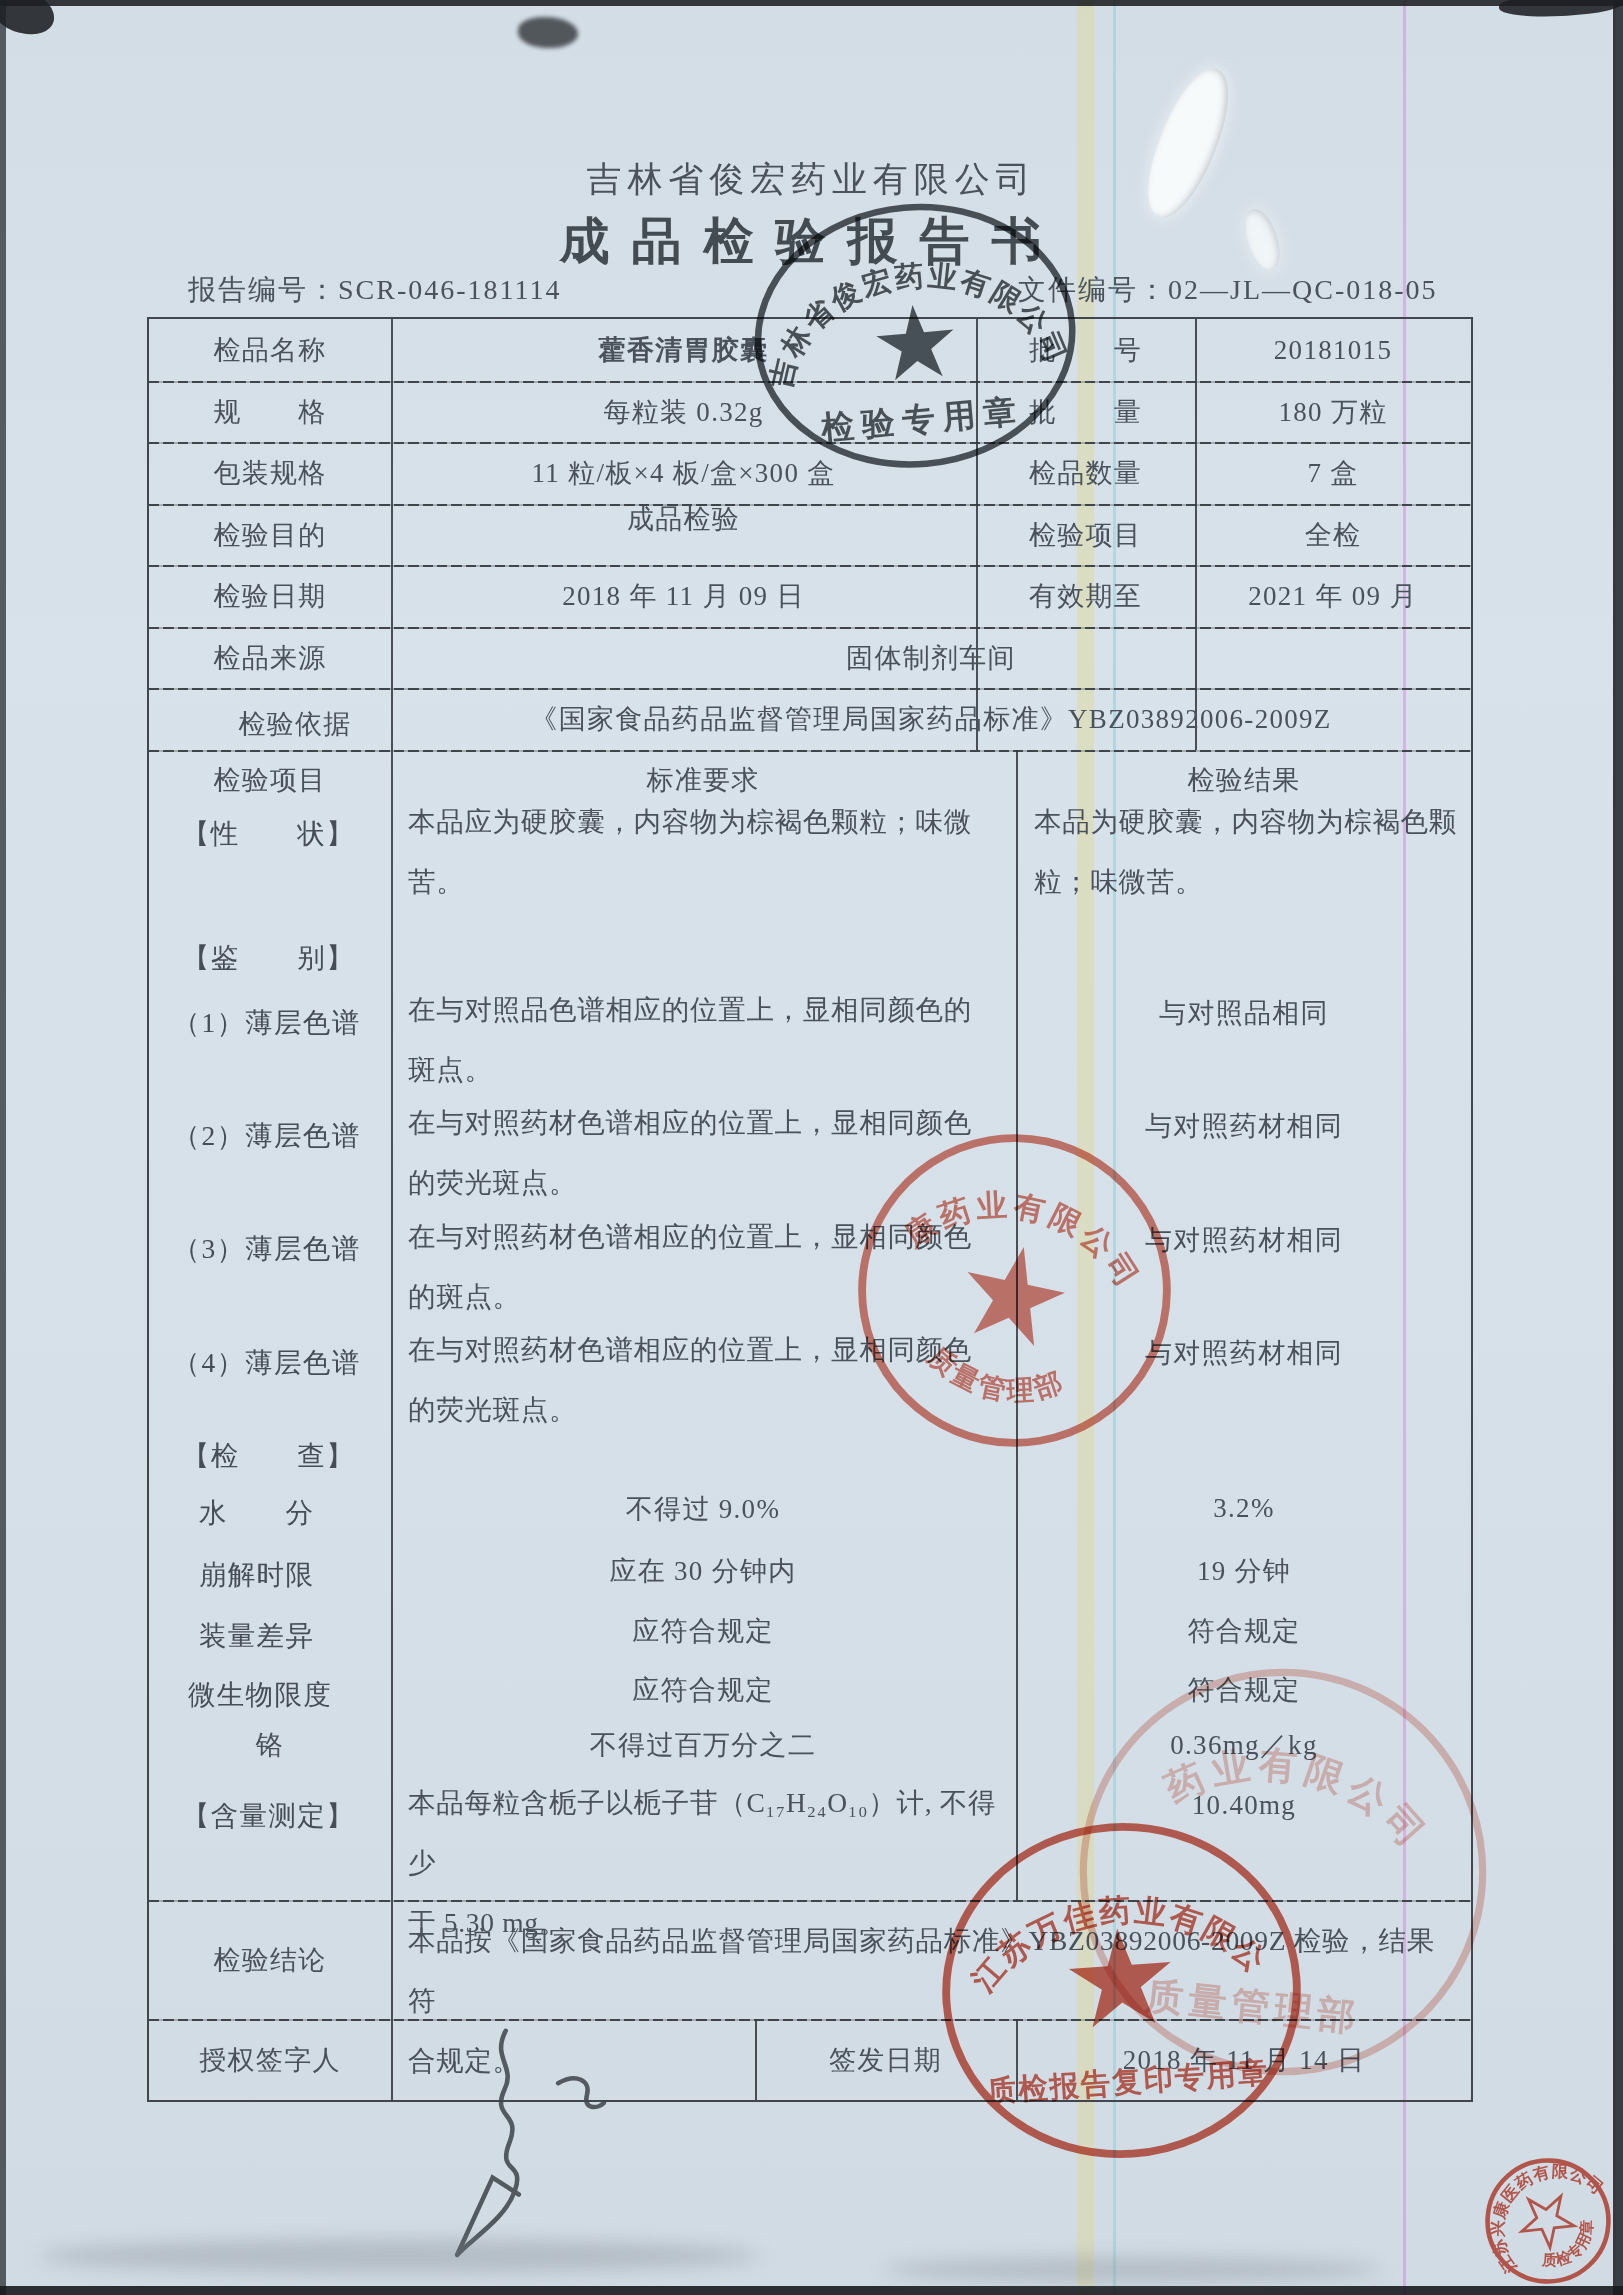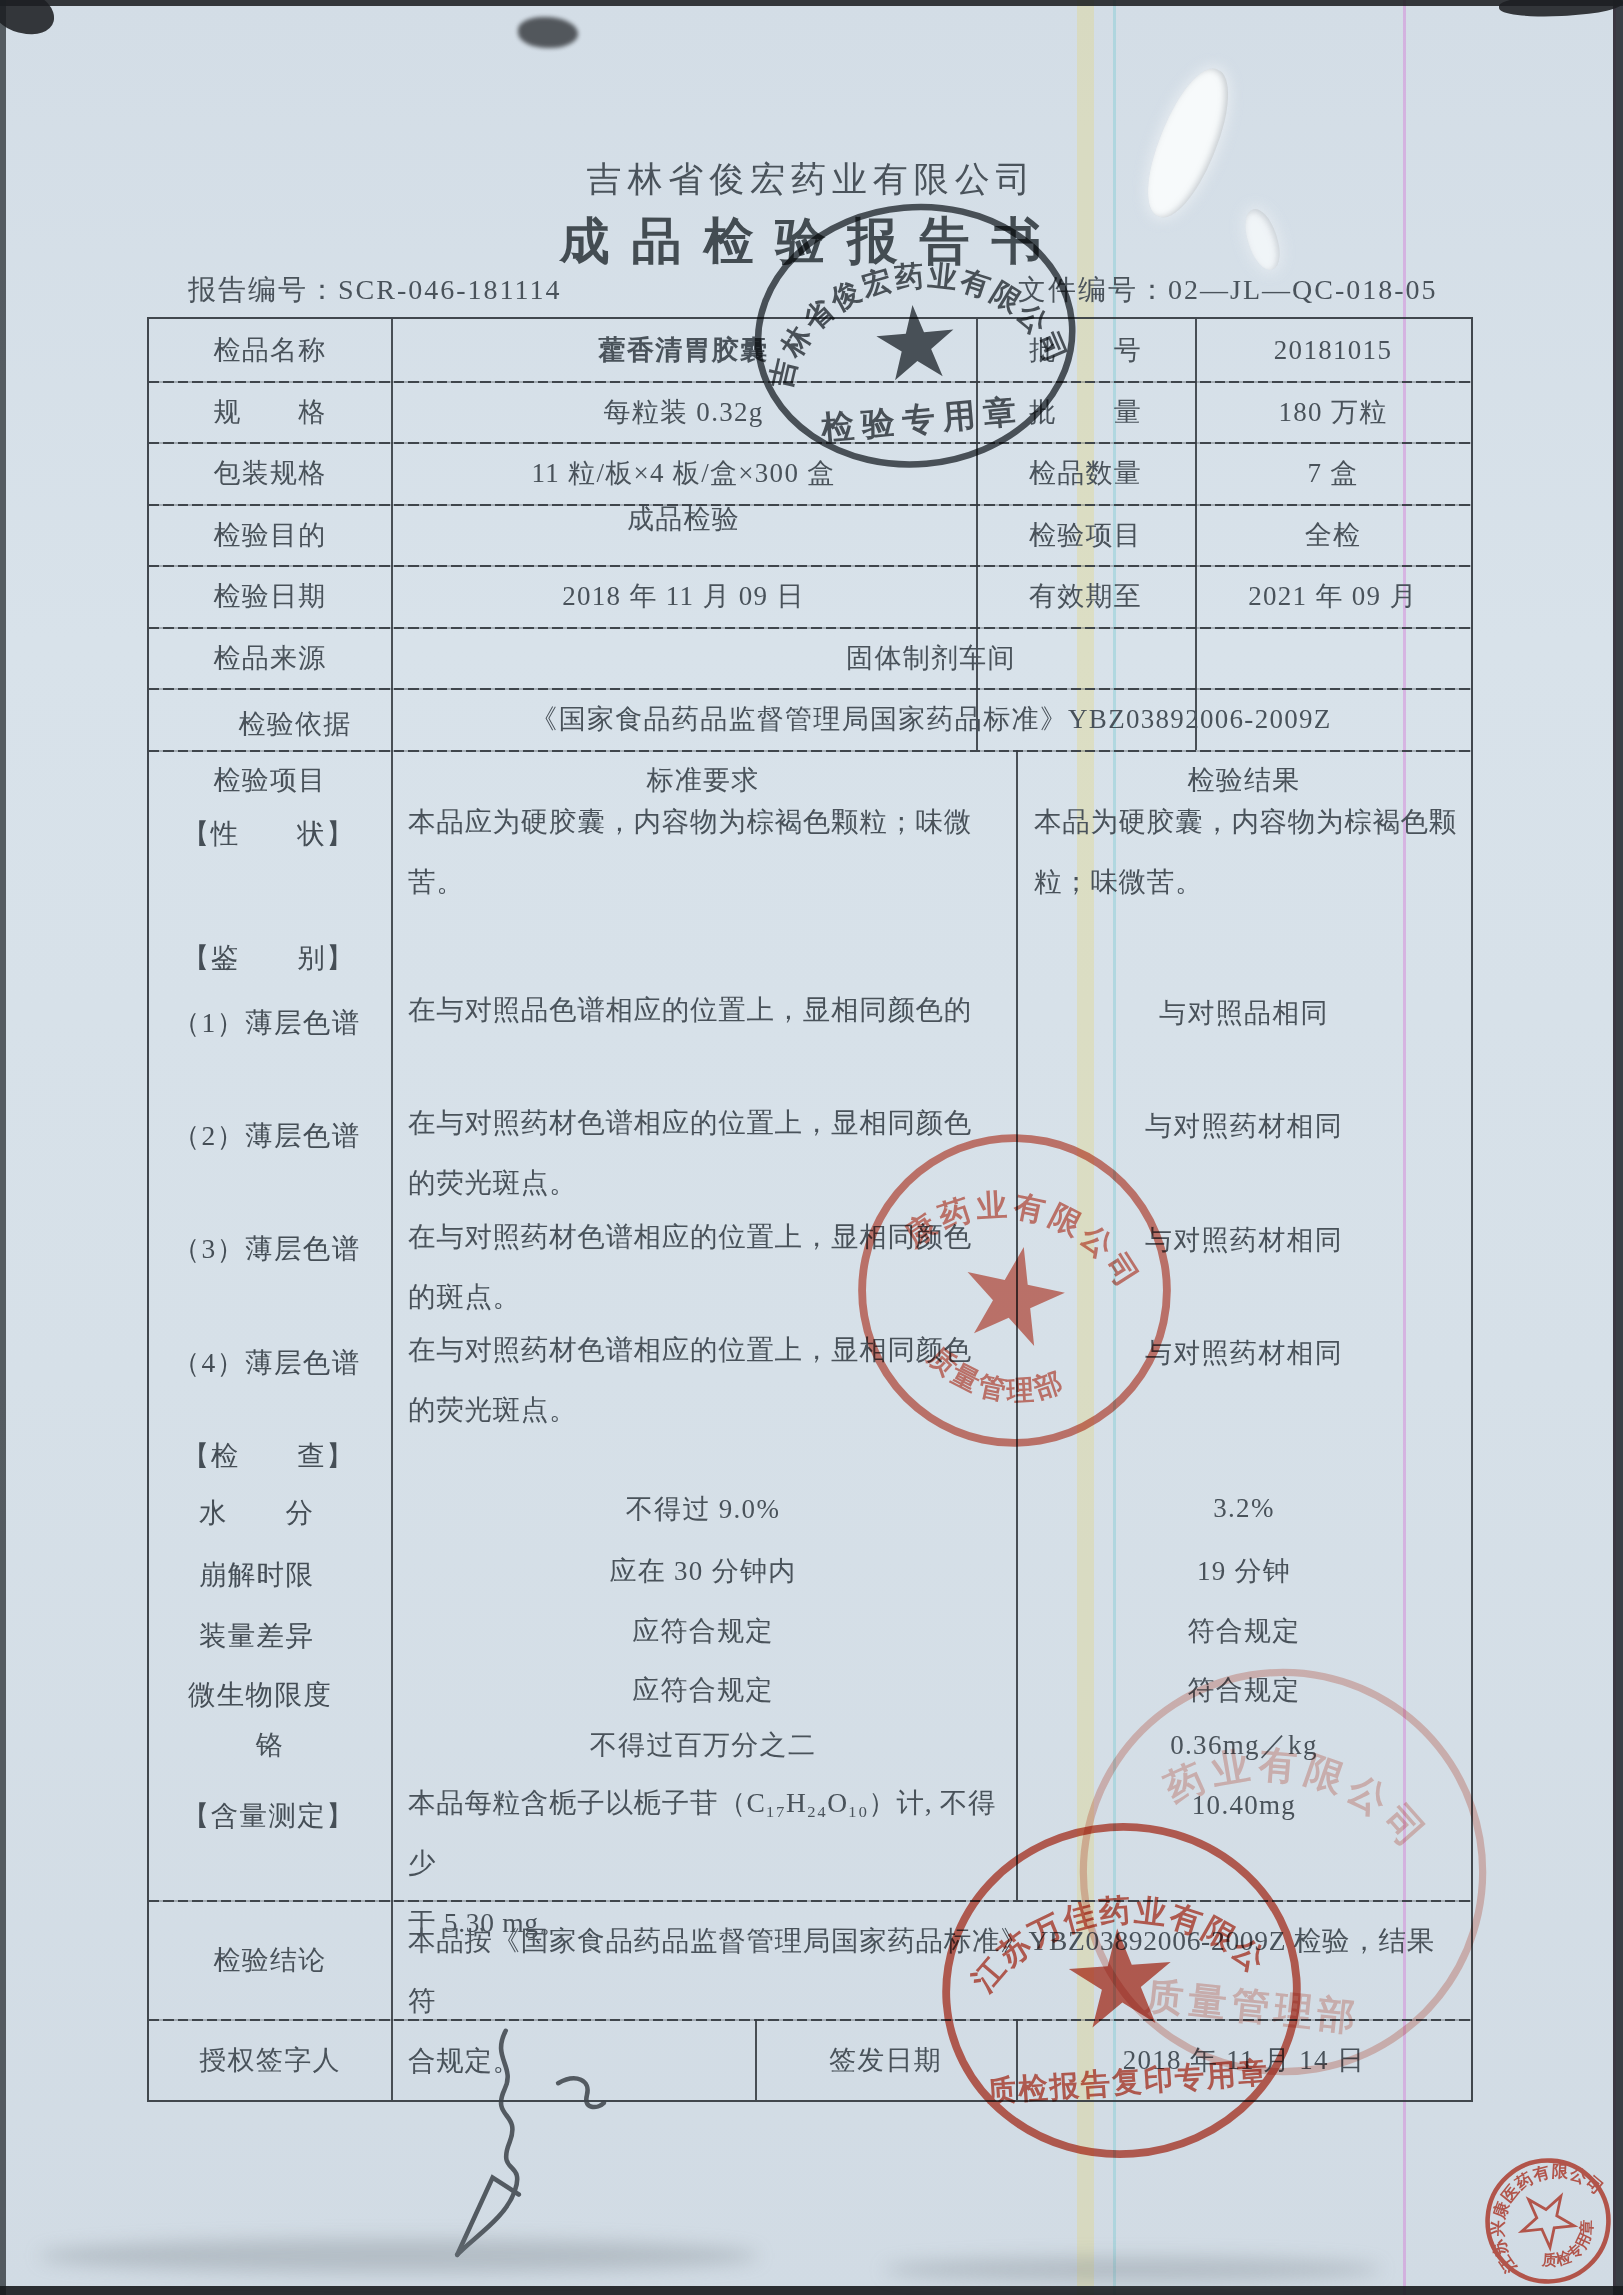--- a/index.html
+++ b/index.html
@@ -116,20 +116,21 @@
     <div class="block" style="left:885px;top:473px;width:432px;">
       <div>本品为硬胶囊，内容物为棕褐色颗</div>
       <div>粒；味微苦。</div>
     </div>
 
     <div class="speclabel" style="left:33px;top:621px;">【鉴　　别】</div>
 
     <div class="speclabel" style="left:23.6px;top:686px;">（1）薄层色谱</div>
     <div class="block" style="left:259px;top:661px;width:609px;">
       <div>在与对照品色谱相应的位置上，显相同颜色的</div>
+      <div>斑点。</div>
     </div>
     <div class="cell" style="left:867px;top:674px;width:456px;height:39px;">与对照品相同</div>
 
     <div class="speclabel" style="left:23.6px;top:799px;">（2）薄层色谱</div>
     <div class="block" style="left:259px;top:774px;width:609px;">
       <div>在与对照药材色谱相应的位置上，显相同颜色</div>
       <div>的荧光斑点。</div>
     </div>
     <div class="cell" style="left:867px;top:787px;width:456px;height:39px;">与对照药材相同</div>
 

